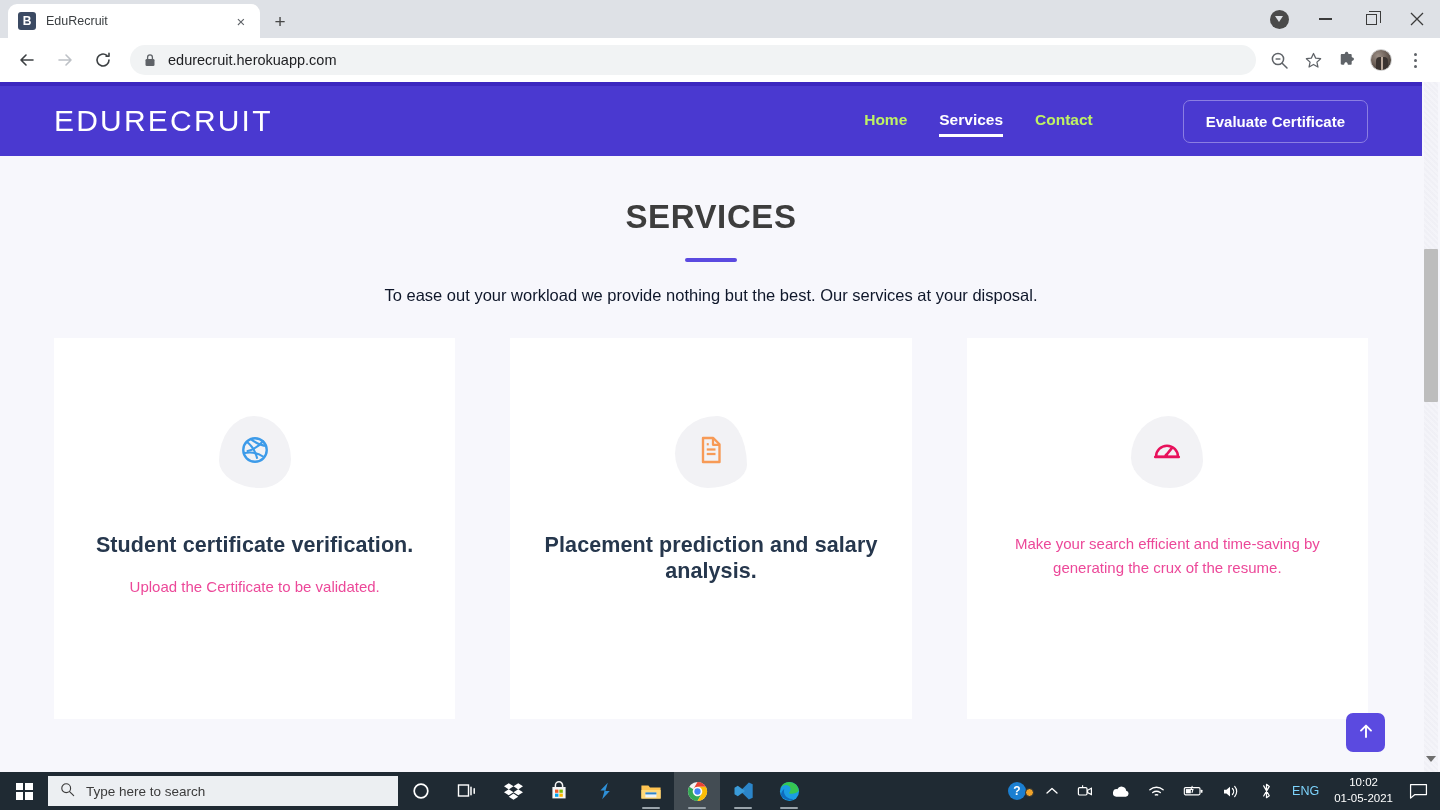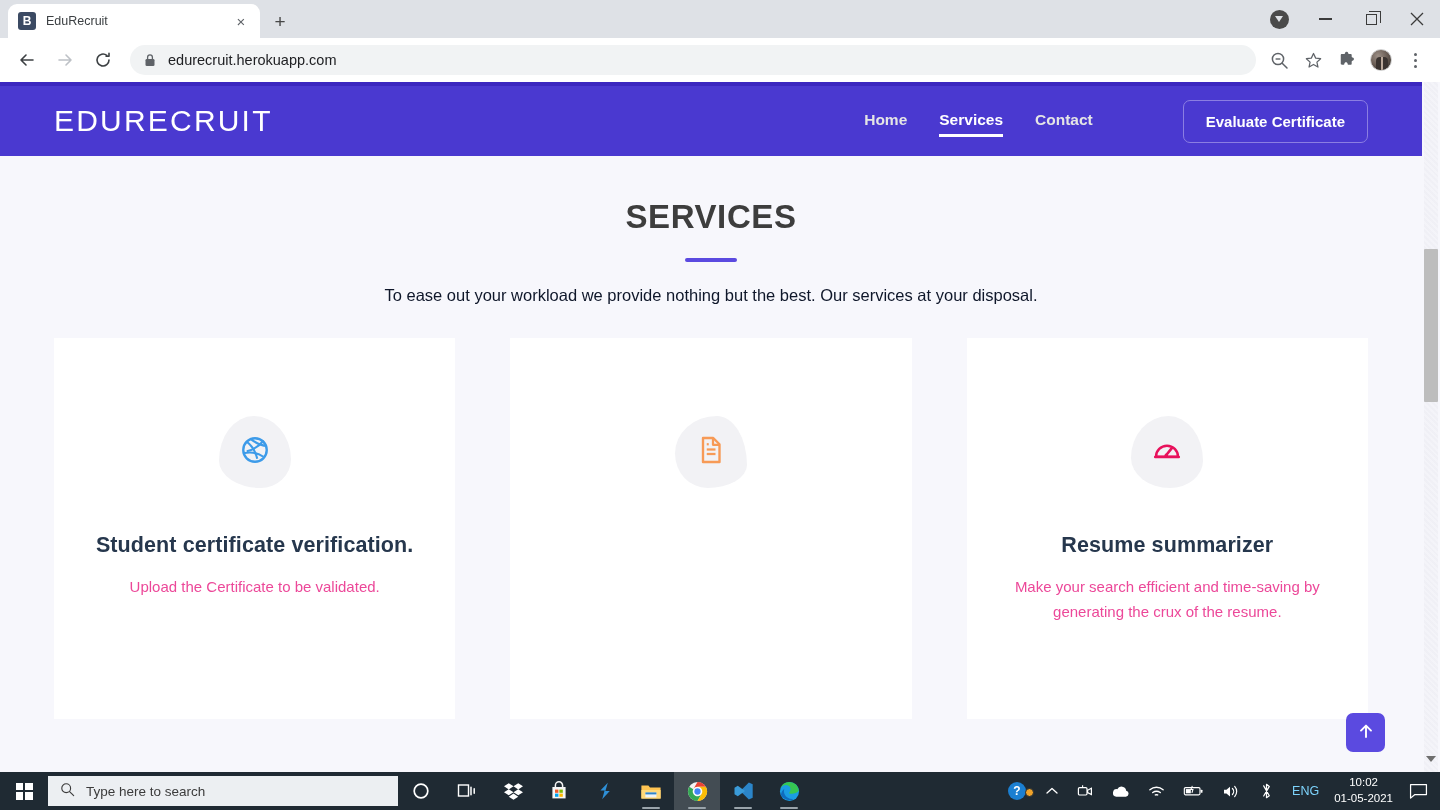--- a/index.html
+++ b/index.html
@@ -91,21 +91,21 @@
   .sitenav {
     height: 70px; background: #4a39d0;
     display: flex; align-items: center; padding: 0 54px 0 54px;
   }
   .logo {
     font-size: 30px; letter-spacing: 2.2px; color: #ffffff; font-weight: 400;
     font-family: "Liberation Sans", sans-serif;
   }
   .navlinks { margin-left: auto; display: flex; align-items: center; gap: 32px; }
   .navlink {
-    font-size: 15.5px; font-weight: bold; color: #e5e5e5; position: relative;
+    font-size: 15.5px; font-weight: bold; color: #bef264; position: relative;
     padding-bottom: 3px;
   }
   .navlink.active { color: #ffffff; }
   .navlink.active:after {
     content: ""; position: absolute; left: 0; right: 0; bottom: -5px; height: 2.5px; background: #ffffff;
   }
   .cta {
     margin-left: 58px; border: 1.5px solid #8b7ee2; border-radius: 7px;
     padding: 12px 22px; color: #ffffff; font-size: 15px; font-weight: bold;
     background: transparent;
@@ -119,21 +119,21 @@
   .accent {
     width: 52px; height: 4px; background: #5b4ae0; border-radius: 2px;
     margin: 22px auto 0;
   }
   .lede {
     text-align: center; font-size: 16.5px; color: #0f172a; margin-top: 24px;
     font-family: "Liberation Sans", sans-serif;
   }
 
   .cards {
-    display: flex; gap: 55px; padding: 0 54px; margin-top: 33px;
+    display: flex; gap: 55px; padding: 0 54px; margin-top: 33px; justify-content: flex-end;
   }
   .card {
     flex: 1 1 0; background: #ffffff; min-height: 381px;
     padding: 78px 26px 30px; text-align: center;
   }
   .blob {
     width: 72px; height: 72px; margin: 0 auto 44px;
     background: #f2f2f5;
     display: flex; align-items: center; justify-content: center;
   }
@@ -326,34 +326,34 @@
               <span>
                 <svg width="30" height="30" viewBox="0 0 24 24">
                   <path d="M5.6 2.4h8.2l5 5v14.2H5.6z" stroke="#f79a56" stroke-width="1.9" fill="none" stroke-linejoin="round"></path>
                   <path d="M13.6 2.6v5.2h5.1" stroke="#f79a56" stroke-width="1.8" fill="none" stroke-linejoin="round"></path>
                   <path d="M8.6 7.4h1.6" stroke="#f79a56" stroke-width="1.8"></path>
                   <path d="M8.6 11.6h7" stroke="#f79a56" stroke-width="1.8"></path>
                   <path d="M8.6 15.2h7" stroke="#f79a56" stroke-width="1.8"></path>
                 </svg>
               </span>
             </div>
+            <div class="card-title">Placement prediction and salary analysis.</div>
           </div>
 
           <div class="card">
             <div class="blob b3">
               <span>
                 <svg width="30" height="30" viewBox="0 0 24 24">
                   <path d="M3.2 17.4a8.8 8.8 0 1 1 17.6 0z" stroke="#e8125c" stroke-width="2" fill="none" stroke-linejoin="round"></path>
                   <path d="M2.6 17.6h18.8" stroke="#e8125c" stroke-width="2.1" stroke-linecap="round"></path>
                   <path d="M11.6 15.8 L16 10.3" stroke="#e8125c" stroke-width="2.1" stroke-linecap="round"></path>
                   <circle cx="11.4" cy="16.1" r="1.4" fill="#e8125c"></circle>
                 </svg>
               </span>
             </div>
-            <div class="card-title">Resume summarizer</div>
             <div class="card-desc">Make your search efficient and time-saving by generating the crux of the resume.</div>
           </div>
 
         </div>
       </div>
 
       <div class="totop">
         <span>
           <svg width="18" height="18" viewBox="0 0 18 18">
               <path d="M9 15V4 M4 8.6 L9 3.6 L14 8.6" stroke="#ffffff" stroke-width="1.9" fill="none" stroke-linecap="round" stroke-linejoin="round"></path>

